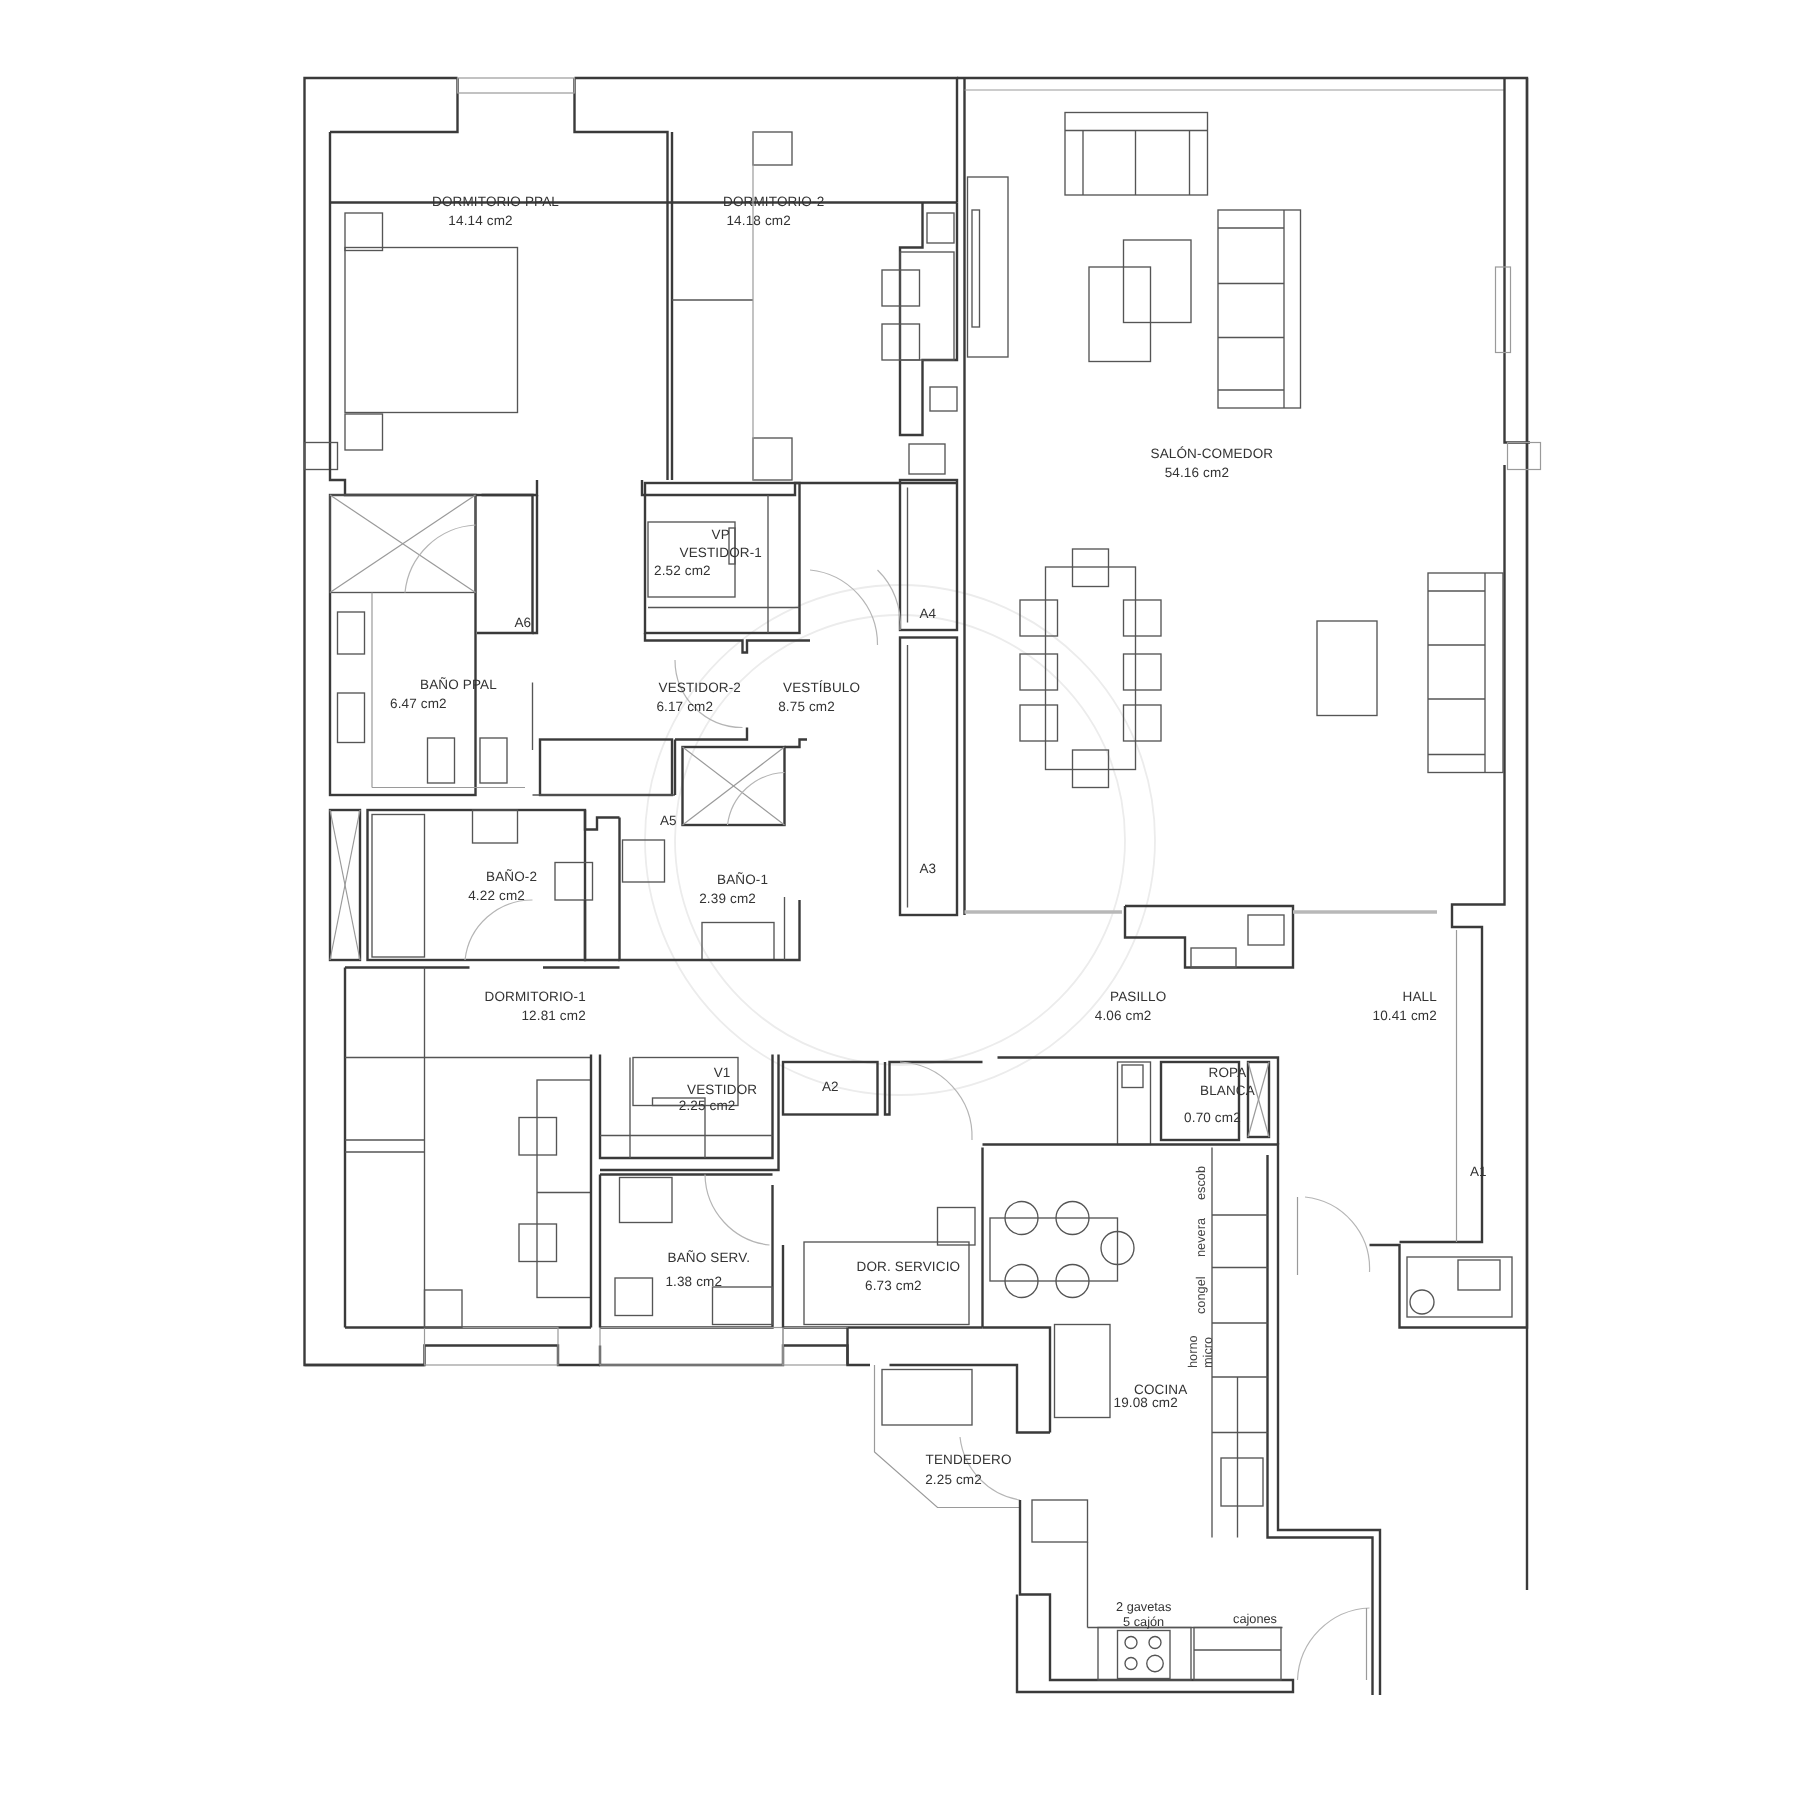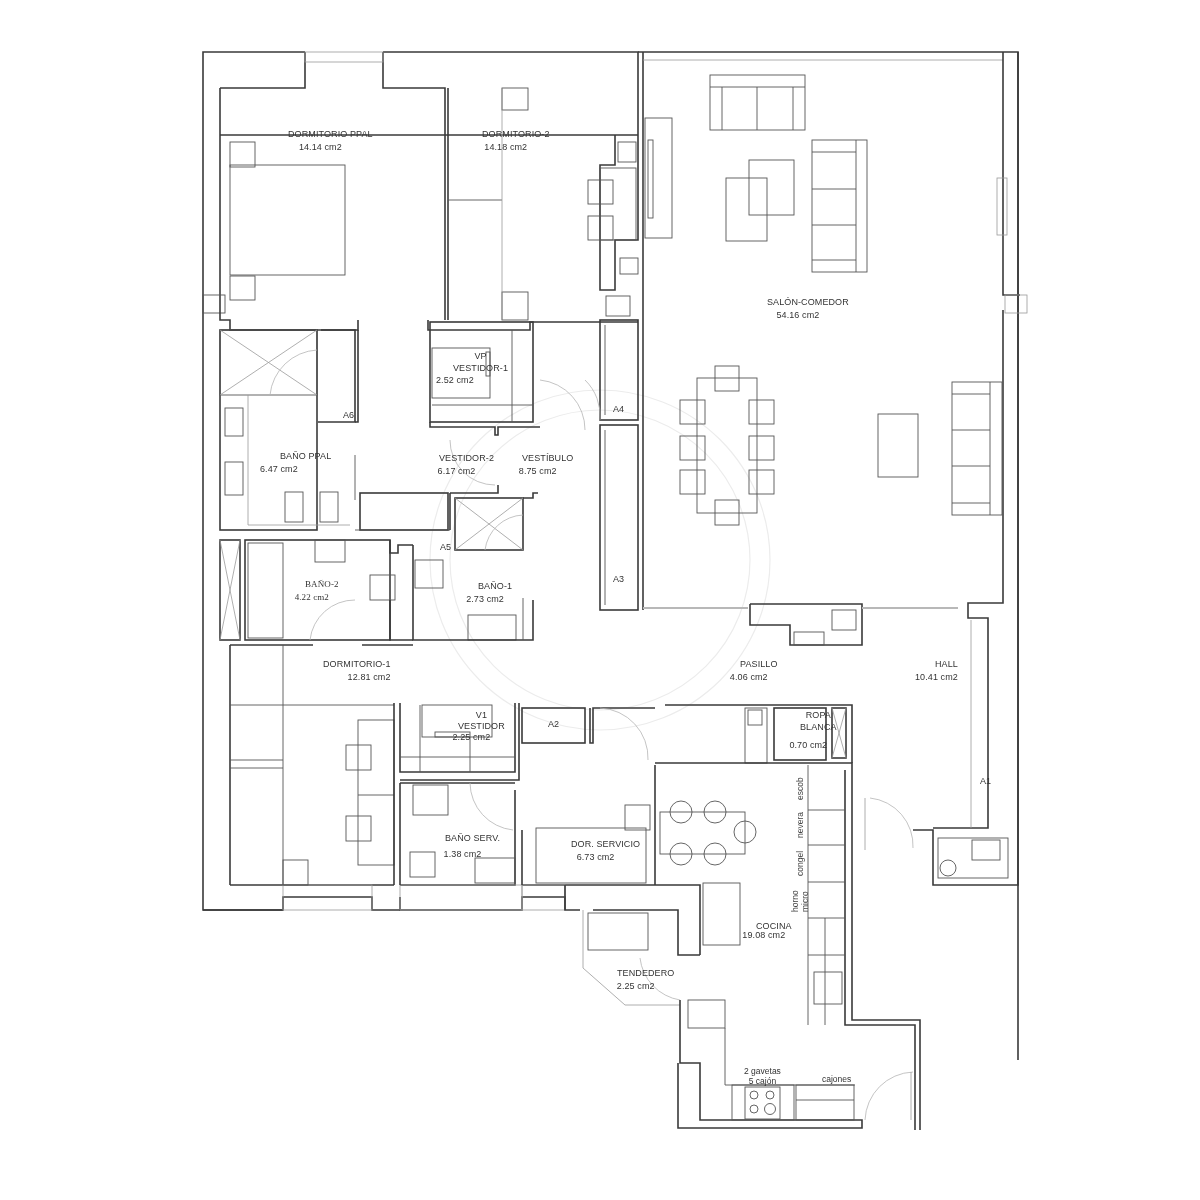--- a/index.html
+++ b/index.html
@@ -327,27 +327,27 @@
   <span class="b">6.47 cm2</span>
 </div>
 <div class="lbl" style="left:373px;top:452px;margin-left:46px;">
   <span class="a">VESTIDOR-2</span>
   <span class="b">6.17 cm2</span>
 </div>
 <div class="lbl" style="left:502px;top:452px;">
   <span class="a">VESTÍBULO</span>
   <span class="b">8.75 cm2</span>
 </div>
-<div class="lbl" style="left:285px;top:578px;font-family:Liberation Serif, serif;">
+<div class="lbl" style="left:304px;top:578px;">
   <span class="a">BAÑO-2</span>
   <span class="b">4.22 cm2</span>
 </div>
 <div class="lbl" style="left:458px;top:580px;">
   <span class="a">BAÑO-1</span>
-  <span class="b">2.73 cm2</span>
+  <span class="b">2.39 cm2</span>
 </div>
 <div class="lbl" style="left:303px;top:658px;text-align:right;">
   <span class="a">DORMITORIO-1</span>
   <span class="b">12.81 cm2</span>
 </div>
 <div class="lbl" style="left:720px;top:658px;">
   <span class="a">PASILLO</span>
   <span class="b">4.06 cm2</span>
 </div>
 <div class="lbl" style="left:915px;top:658px;">

